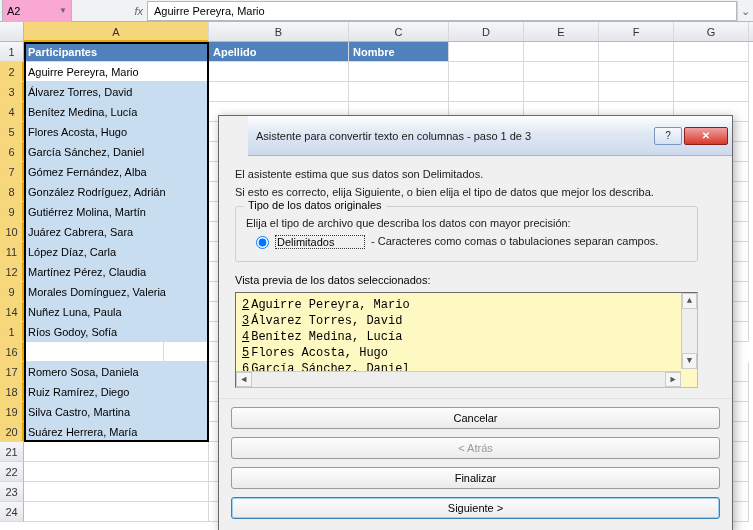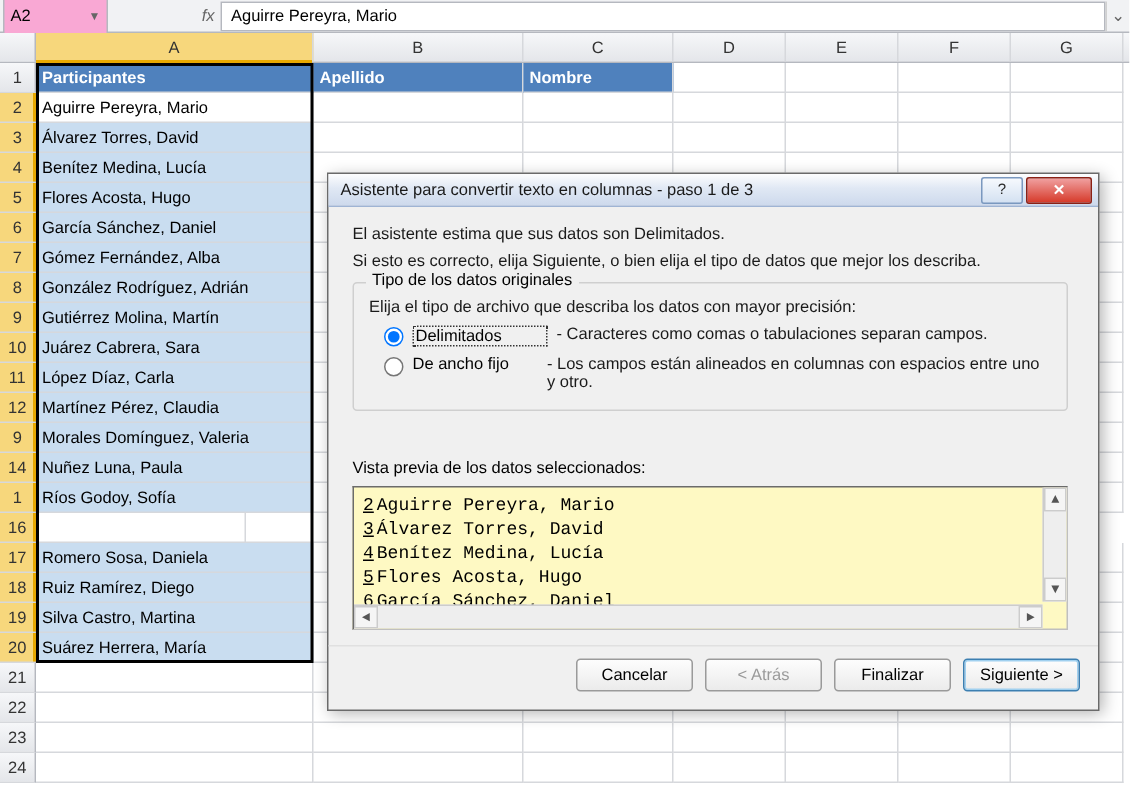--- a/index.html
+++ b/index.html
@@ -32,44 +32,44 @@
   .cell { border-right: 1px solid #d6d8dc; border-bottom: 1px solid #d6d8dc; padding: 2px 4px; display: flex; align-items: center; overflow: hidden; white-space: nowrap; }
   .hdr-cell { background: #4f81bd; color: #fff; font-weight: bold; }
   .sel-data { background: #c9ddf0; }
   .active-cell { background: #fff !important; }
 
   
   .selection-border { position: absolute; border: 2px solid #000; pointer-events: none; }
 
   
   .dialog { position: absolute; top: 115px; left: 218px; width: 515px; background: #f0f0f0; border: 1px solid #6a6a6a; box-shadow: 2px 2px 10px rgba(0,0,0,0.3); font-size: 11px; }
-  .titlebar { height: 22px; background: linear-gradient(#fdfdfe,#e0e8f4 45%,#cdd9ec); display: flex; align-items: center; padding: 0 4px 0 8px; border-bottom: 1px solid #9fb4d4; }
+  .titlebar { height: 40px; background: linear-gradient(#fdfdfe,#e0e8f4 45%,#cdd9ec); display: flex; align-items: center; padding: 0 4px 0 8px; border-bottom: 1px solid #9fb4d4; margin-left: 29px; }
   .titlebar-title { flex: 1; color: #1a1a1a; }
   .titlebar-btns { display: flex; gap: 2px; }
   .tb-btn { width: 28px; height: 18px; border: 1px solid #7a98bf; border-radius: 2px; display: flex; align-items: center; justify-content: center; font-size: 10px; background: linear-gradient(#f6f9fd,#d4e1f2); color: #2a2a2a; }
   .tb-close { width: 44px; background: linear-gradient(#f0a0a0,#d63a2a); color: #fff; border-color: #8a2015; font-weight: bold; }
-  .dialog-body { padding: 12px 20px 10px 16px; }
+  .dialog-body { padding: 12px 34px 10px 16px; }
   .d-text { margin-bottom: 6px; color: #1a1a1a; }
   .groupbox { border: 1px solid #cfcfcf; border-radius: 3px; padding: 10px 10px 10px 10px; margin-top: 8px; position: relative; }
   .groupbox-title { position: absolute; top: -8px; left: 8px; background: #f0f0f0; padding: 0 4px; }
   .radio-row { display: flex; align-items: flex-start; gap: 6px; margin: 6px 0 2px 10px; }
   .radio-row input { margin-top: 1px; }
   .radio-label { width: 90px; }
   .radio-label.sel { border: 1px dotted #333; padding: 0 1px; }
   .radio-desc { color: #1a1a1a; }
-  .preview-label { margin-top: 32px; margin-bottom: 6px; }
+  .preview-label { margin-top: 12px; margin-bottom: 6px; }
   .preview-box { border: 1px inset #bfbfbf; background: #fef9c3; height: 96px; font-family: "Courier New", monospace; font-size: 12px; padding: 4px 6px; overflow: hidden; position: relative; }
   .pv-row { white-space: pre; line-height: 16px; }
   .pv-num { text-decoration: underline; margin-right: 2px; }
   .pv-scroll { position:absolute; right:0; top:0; bottom:18px; width:16px; background:#eee; border-left:1px solid #ccc; display:flex; flex-direction:column; justify-content:space-between; align-items:center; }
   .pv-arrow { height:16px; width:100%; display:flex; align-items:center; justify-content:center; color:#555; font-size:9px; background:#f5f5f5; border:1px solid #ccc; }
   .pv-hscroll { position:absolute; left:0; right:16px; bottom:0; height:16px; background:#eee; border-top:1px solid #ccc; display:flex; justify-content:space-between; }
   .pv-hscroll .pv-arrow { width:16px; height:100%; }
 
-  .dlg-buttons { display: flex; justify-content: flex-end; gap: 8px; padding: 8px 12px 12px 12px; border-top: 1px solid #e0e0e0; }
+  .dlg-buttons { display: flex; justify-content: flex-end; gap: 8px; padding: 8px 12px 12px 12px; border-top: 1px solid #e0e0e0; flex-direction: column; }
   .btn { min-width: 78px; height: 22px; background: linear-gradient(#fdfdfd,#ebebeb); border: 1px solid #9a9a9a; border-radius: 3px; font-size: 11px; display: flex; align-items: center; justify-content: center; padding: 0 10px; }
   .btn.disabled { color: #9a9a9a; }
   .btn.primary { border-color: #3c7fb1; box-shadow: 0 0 0 1px #a0d0ef inset; }
 </style>
 </head>
 <body>
 
 <div class="formula-bar">
   <div class="name-box">
     <span>A2</span>
@@ -357,25 +357,20 @@
     <div class="d-text">El asistente estima que sus datos son Delimitados.</div>
     <div class="d-text">Si esto es correcto, elija Siguiente, o bien elija el tipo de datos que mejor los describa.</div>
 
     <div class="groupbox">
       <div class="groupbox-title">Tipo de los datos originales</div>
       <div class="d-text">Elija el tipo de archivo que describa los datos con mayor precisión:</div>
       <div class="radio-row">
         <input type="radio" checked="" style="">
         <span class="radio-label sel">Delimitados</span>
         <span class="radio-desc">- Caracteres como comas o tabulaciones separan campos.</span>
-      </div>
-      <div class="radio-row">
-        <input type="radio" style="">
-        <span class="radio-label">De ancho fijo</span>
-        <span class="radio-desc">- Los campos están alineados en columnas con espacios entre uno y otro.</span>
       </div>
     </div>
 
     <div class="preview-label">Vista previa de los datos seleccionados:</div>
     <div class="preview-box">
       <div id="preview-rows">
           <div class="pv-row"><span class="pv-num">2</span><span>Aguirre Pereyra, Mario</span></div>
           <div class="pv-row"><span class="pv-num">3</span><span>Álvarez Torres, David</span></div>
           <div class="pv-row"><span class="pv-num">4</span><span>Benítez Medina, Lucía</span></div>
           <div class="pv-row"><span class="pv-num">5</span><span>Flores Acosta, Hugo</span></div>

